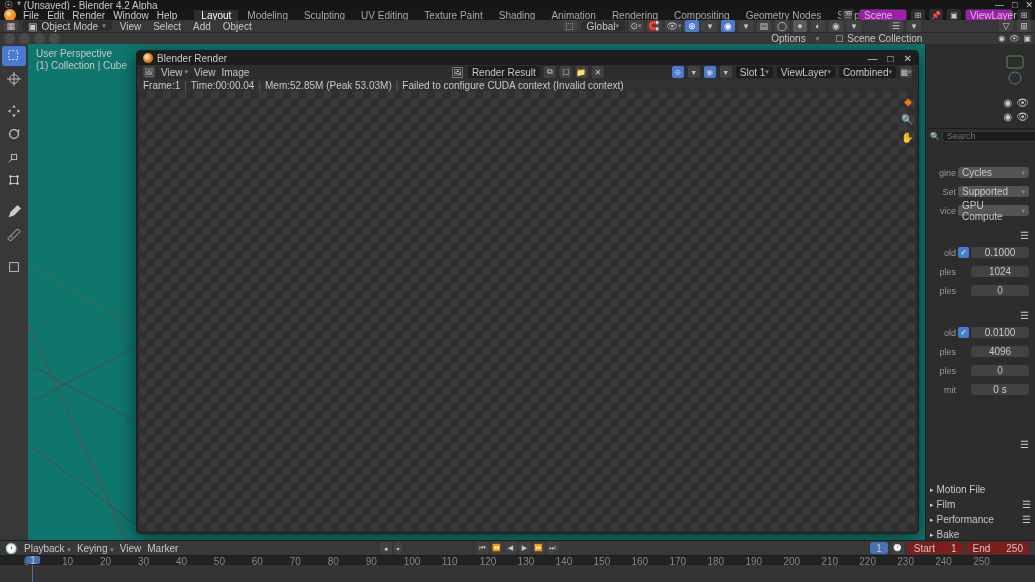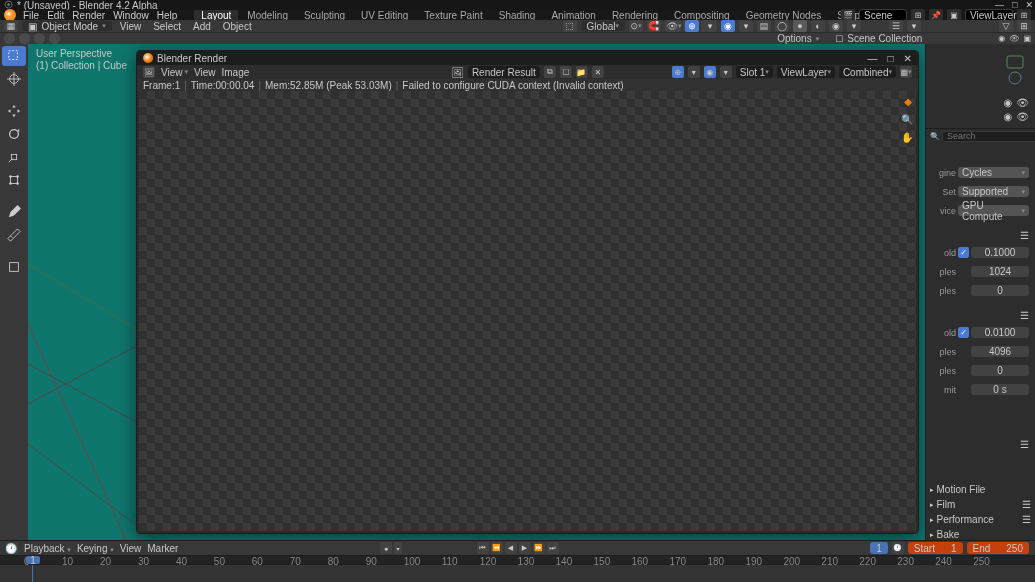--- a/index.html
+++ b/index.html
@@ -11,37 +11,37 @@
 .titlebar .wbtns { position: absolute; right: 2px; top: 0; display: flex; gap: 8px; color: #aaa; }
 .titlebar .wbtns span { cursor: pointer; font-size: 9px; }
 
 
 .menubar { height: 10px; background: #181818; display: flex; align-items: center; padding: 0 4px; gap: 2px; position: relative; }
 .menubar .blender-icon { width: 12px; height: 12px; border-radius: 50%; background: radial-gradient(circle at 40% 40%, #fff 0%, #ff9933 30%, #e87d0d 100%); margin-right: 2px; }
 .menubar .menu-item { padding: 0 3px; cursor: pointer; font-size: 10px; color: #ccc; }
 .menubar .tab { padding: 0 7px; cursor: pointer; font-size: 10px; color: #aaa; }
 .menubar .tab.active { background: #2d2d2d; color: #fff; border-radius: 2px 2px 0 0; }
 .menubar .right { position: absolute; right: 4px; display: flex; align-items: center; gap: 4px; }
-.menubar .scene-field { background: #000000; border: 1px solid #3a3a3a; border-radius: 3px; padding: 0 4px; height: 12px; display: flex; align-items: center; width: 48px; }
+.menubar .scene-field { background: #a21caf; border: 1px solid #3a3a3a; border-radius: 3px; padding: 0 4px; height: 12px; display: flex; align-items: center; width: 48px; }
 .menubar .icon-btn { width: 14px; height: 12px; background: #2d2d2d; border-radius: 2px; display: flex; align-items: center; justify-content: center; cursor: pointer; font-size: 8px; }
 
 
 .toolrow { height: 12px; background: #383838; display: flex; align-items: center; padding: 0 4px; gap: 4px; position: relative; }
 .toolrow .mode-select { background: #2d2d2d; border-radius: 3px; padding: 0 6px; height: 10px; display: flex; align-items: center; gap: 4px; cursor: pointer; font-size: 10px; }
 .toolrow .tbtn { padding: 0 4px; cursor: pointer; font-size: 10px; }
 .toolrow .right { position: absolute; right: 4px; display: flex; align-items: center; gap: 4px; }
 .toolrow .global { background: #2d2d2d; border-radius: 3px; padding: 0 6px; height: 10px; display: flex; align-items: center; }
 .toolrow .icon-sq { width: 14px; height: 12px; background: #424242; border-radius: 2px; display: flex; align-items: center; justify-content: center; cursor: pointer; font-size: 9px; }
 .toolrow .icon-sq.blue { background: #4a7bd0; color: #fff; }
 
 
 .shaderow { height: 12px; background: #383838; display: flex; align-items: center; padding: 0 4px; gap: 4px; position: relative; border-top: 1px solid #2a2a2a; }
 .shaderow .circ { width: 11px; height: 11px; border-radius: 50%; background: #4a4a4a; cursor: pointer; }
 .shaderow .right { position: absolute; right: 4px; display: flex; align-items: center; gap: 4px; }
-.shaderow .options { display: flex; align-items: center; gap: 4px; font-size: 10px; cursor: pointer; text-align: right; }
+.shaderow .options { display: flex; align-items: center; gap: 10px; font-size: 10px; cursor: pointer; text-align: right; }
 
 
 .main { position: absolute; top: 44px; left: 0; right: 0; bottom: 42px; display: flex; }
 
 
 .toolpalette { width: 28px; background: #383838; display: flex; flex-direction: column; padding: 2px; gap: 3px; }
 .toolpalette .tool { width: 24px; height: 20px; border-radius: 3px; display: flex; align-items: center; justify-content: center; cursor: pointer; background: #383838; }
 .toolpalette .tool.active { background: #4a7bd0; }
 .toolpalette .tool svg { width: 14px; height: 14px; }
 .toolpalette .sep { height: 6px; }
@@ -92,21 +92,21 @@
 .props .sectionhead { padding: 2px 4px; display: flex; align-items: center; cursor: pointer; font-size: 9px; color: #ccc; }
 .props .sectionhead::before { content: "▸"; margin-right: 3px; font-size: 7px; }
 
 
 .timeline { position: absolute; bottom: 0; left: 0; right: 0; height: 42px; background: #2d2d2d; border-top: 1px solid #1d1d1d; }
 .timeline .thead { height: 14px; display: flex; align-items: center; padding: 0 6px; gap: 6px; position: relative; background: #383838; }
 .timeline .thead .menu { cursor: pointer; font-size: 10px; }
 .timeline .thead .playback-ctrl { position: absolute; left: 50%; transform: translateX(-50%); display: flex; gap: 2px; }
 .timeline .thead .playback-ctrl .pb { width: 12px; height: 12px; background: #424242; border-radius: 2px; display: flex; align-items: center; justify-content: center; cursor: pointer; font-size: 7px; }
 .timeline .thead .frames { position: absolute; right: 6px; display: flex; gap: 4px; align-items: center; }
-.timeline .thead .frames .ff { background: #c2410c; border-radius: 3px; padding: 0 6px; height: 12px; display: flex; align-items: center; gap: 6px; font-size: 9px; cursor: pointer; }
+.timeline .thead .frames .ff { background: #7f1d1d; border-radius: 3px; padding: 0 6px; height: 12px; display: flex; align-items: center; gap: 6px; font-size: 9px; cursor: pointer; }
 .timeline .thead .frames .ff.blue { background: #4772b3; color: #fff; }
 .timeline .ttrack { height: 10px; background: #232323; position: relative; border-top: 1px solid #1d1d1d; border-bottom: 1px solid #1d1d1d; }
 .timeline .ttrack .ticks { position: absolute; inset: 0; display: flex; padding: 0 24px; }
 .timeline .ttrack .tick { flex: 1; font-size: 10px; color: #888; text-align: left; position: relative; }
 .timeline .ttrack .cursor { position: absolute; left: 26px; top: 0; bottom: 0; width: 14px; background: #4772b3; border-radius: 2px; display: flex; align-items: center; justify-content: center; font-size: 8px; color: #fff; }
 .timeline .tbody { height: 18px; background: #343434; position: relative; }
 .timeline .tbody .playhead { position: absolute; left: 32px; top: 0; bottom: 0; width: 1px; background: #4772b3; }
 
 .chev { font-size: 7px; color: #888; }
 </style>

